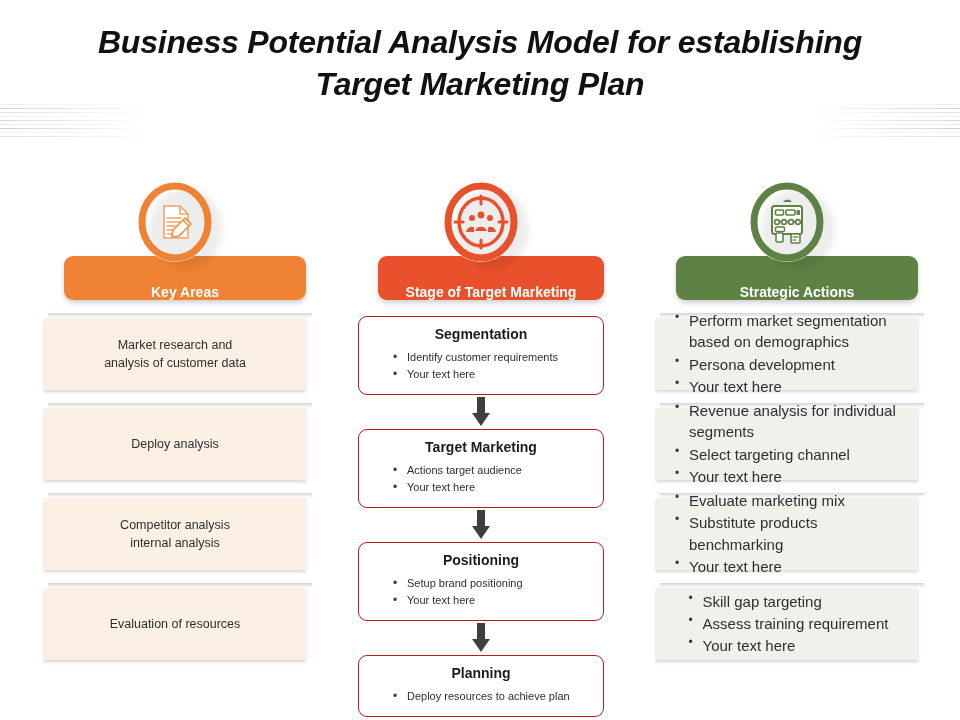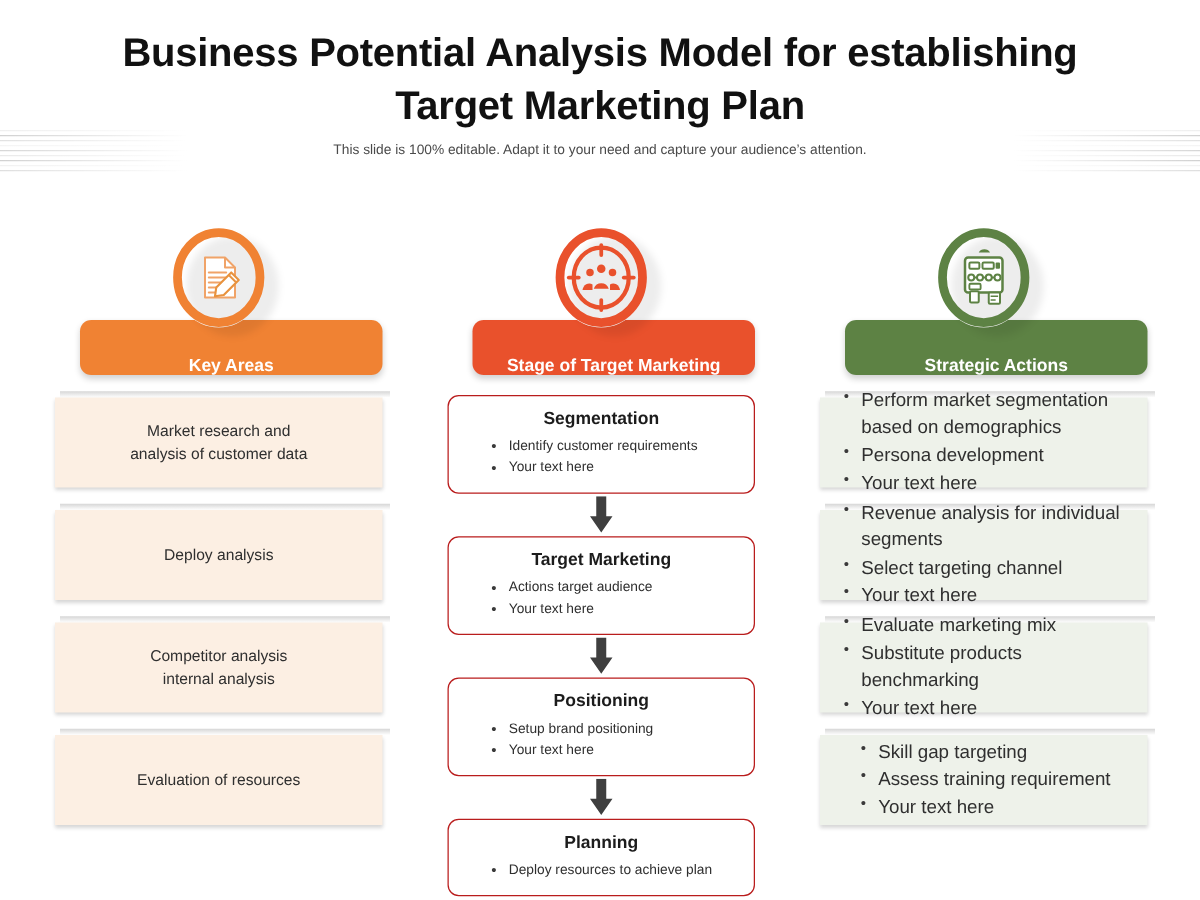--- a/index.html
+++ b/index.html
@@ -34,20 +34,21 @@
   .streaks i:nth-child(8) { opacity: .25; }
   .streaks i:nth-child(9) { opacity: .60; }
 
   
   .title {
     position: absolute; top: 22px; left: 50px; width: 860px;
     text-align: center;
     font-size: 32px; font-weight: bold; color: #111111;
     line-height: 1.30;
     letter-spacing: -0.2px;
+    font-style: italic;
   }
   .subtitle {
     position: absolute; top: 114px; left: 80px; width: 800px;
     text-align: center;
     font-size: 11px; color: #4a4a4a;
   }
 
   
   .col { position: absolute; top: 182px; }
   .col-left   { left: 44px;  width: 262px; }
@@ -169,21 +170,20 @@
       <i></i>
       <i></i>
       <i></i>
       <i></i>
       <i></i>
       <i></i>
       <i></i>
   </div>
 
   <div class="title">Business Potential Analysis Model for establishing Target Marketing Plan</div>
-  <div class="subtitle">This slide is 100% editable. Adapt it to your need and capture your audience’s attention.</div>
 
   <div class="col col-left">
     <div class="badge-wrap">
       <div class="badge">
         <svg width="74" height="80" viewBox="0 0 74 80">
           <ellipse cx="37" cy="40" rx="33" ry="36" fill="none" stroke="#F08233" stroke-width="7"></ellipse>
           <path d="M26 24 h16 l8 8 v24 h-24 z" fill="#fff" stroke="#F0A368" stroke-width="1.6" stroke-linejoin="round"></path>
           <path d="M42 24 v8 h8" fill="none" stroke="#F0A368" stroke-width="1.6" stroke-linejoin="round"></path>
           <g stroke="#F0A368" stroke-width="1.5" stroke-linecap="round">
             <line x1="29" y1="36" x2="43" y2="36"></line>

